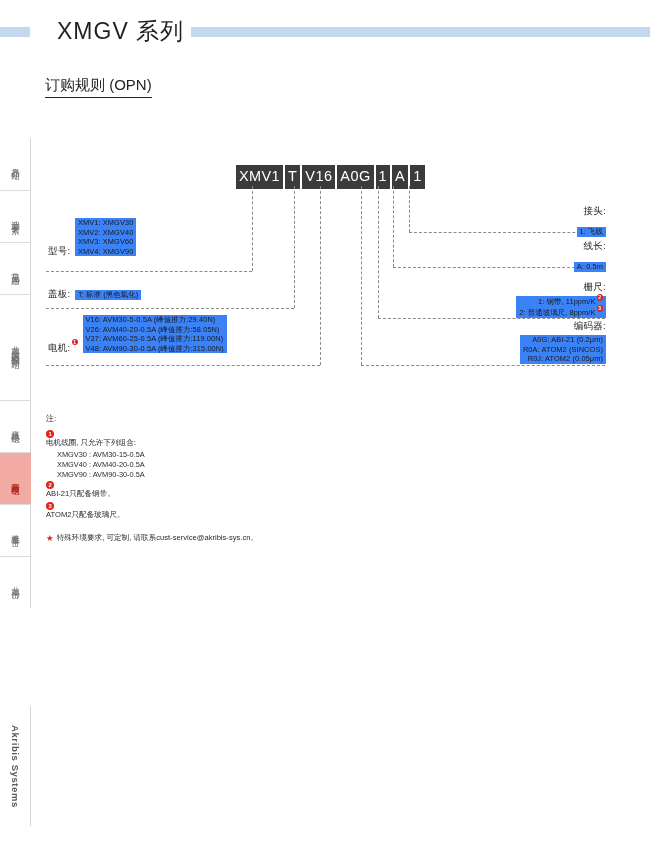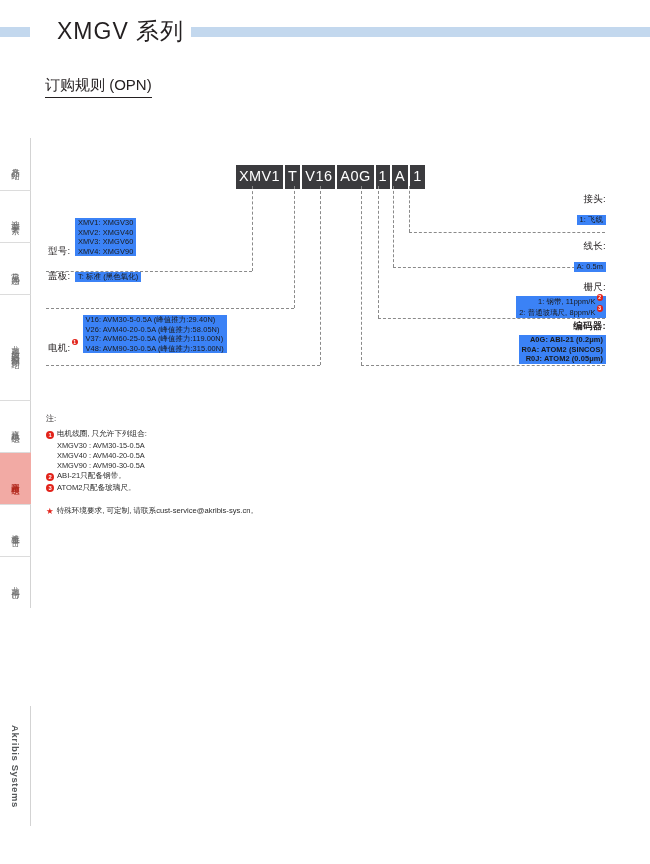--- a/index.html
+++ b/index.html
@@ -80,21 +80,21 @@
     display:inline-block; width:6.5px; height:6.5px; border-radius:50%;
     background:#e2231a; color:#fff; font-size:5px; line-height:6.5px;
     text-align:center; vertical-align:super; position:relative; top:-3px;
     margin-left:1px; font-weight:bold;
   }
   .sup-badge.inline { top:-2px; }
 
   
   #notes { position:absolute; left:46px; top:413px; width:330px; }
   #notes .notes-head { font-size:8px; color:#231f20; margin-bottom:5px; }
-  .note-item { display:flex; align-items:center; margin-bottom:1px; }
+  .note-item { display:flex; align-items:flex-start; margin-bottom:1px;flex-direction:column; }
   .note-bullet {
     flex:0 0 auto; width:8px; height:8px; border-radius:50%;
     background:#e2231a; color:#fff; font-size:5.8px; line-height:8px;
     text-align:center; margin-right:3px; margin-top:1px; font-weight:bold;
   }
   .note-body { font-size:7.6px; line-height:10.5px; color:#2b2b2b; }
   .note-sub { font-size:7.4px; line-height:10.2px; color:#2b2b2b; padding-left:11px; }
   .note-star { display:flex; align-items:flex-start; margin-top:13px; }
   .note-star .star { color:#e2231a; font-size:8.5px; line-height:10px; margin-right:3px; }
   .note-star .note-body { color:#2b2b2b; }
@@ -174,40 +174,40 @@
 <div class="callout" style="left:48px; top:218px;">
   <div class="co-title">型号:</div>
   <div class="co-values">
     <div>XMV1: XMGV30</div>
     <div>XMV2: XMGV40</div>
     <div>XMV3: XMGV60</div>
     <div>XMV4: XMGV90</div>
   </div>
 </div>
 
-<div class="callout" style="left:48px; top:265px;">
+<div class="callout" style="left:48px; top:283px;">
   <div class="co-title">盖板:</div>
   <div class="co-values">
     <div>T: 标准 (黑色氧化)</div>
   </div>
 </div>
 
 <div class="callout" style="left:48px; top:315px;">
   <div class="co-title">
     <span>电机:</span><span class="sup-badge">1</span>
   </div>
   <div class="co-values">
     <div>V16: AVM30-5-0.5A (峰值推力:29.40N)</div>
     <div>V26: AVM40-20-0.5A (峰值推力:58.05N)</div>
     <div>V37: AVM60-25-0.5A (峰值推力:119.00N)</div>
     <div>V48: AVM90-30-0.5A (峰值推力:315.00N)</div>
   </div>
 </div>
 
-<div class="callout right" style="right:44px; top:193px;">
+<div class="callout right" style="right:44px; top:205px;">
   <div class="co-title">接头:</div>
   <div class="co-values">
     <div>1: 飞线</div>
   </div>
 </div>
 
 <div class="callout right" style="right:44px; top:240px;margin-left:18px;">
   <div class="co-title">线长:</div>
   <div class="co-values">
     <div>A: 0.5m</div>
@@ -215,21 +215,21 @@
 </div>
 
 <div class="callout right" style="right:44px; top:281px;">
   <div class="co-title">栅尺:</div>
   <div class="co-values">
     <div><span>1: 钢带, 11ppm/K</span><span class="sup-badge inline">2</span></div>
     <div><span>2: 普通玻璃尺, 8ppm/K</span><span class="sup-badge inline">3</span></div>
   </div>
 </div>
 
-<div class="callout right" style="right:44px; top:320px;font-weight:bold;">
+<div class="callout right" style="right:44px; top:320px;">
   <div class="co-title">编码器:</div>
   <div class="co-values">
     <div>A0G: ABI-21 (0.2μm)</div>
     <div>R0A: ATOM2 (SINCOS)</div>
     <div>R0J: ATOM2 (0.05μm)</div>
   </div>
 </div>
 
 <div id="notes">
   <div class="notes-head">注:</div>

